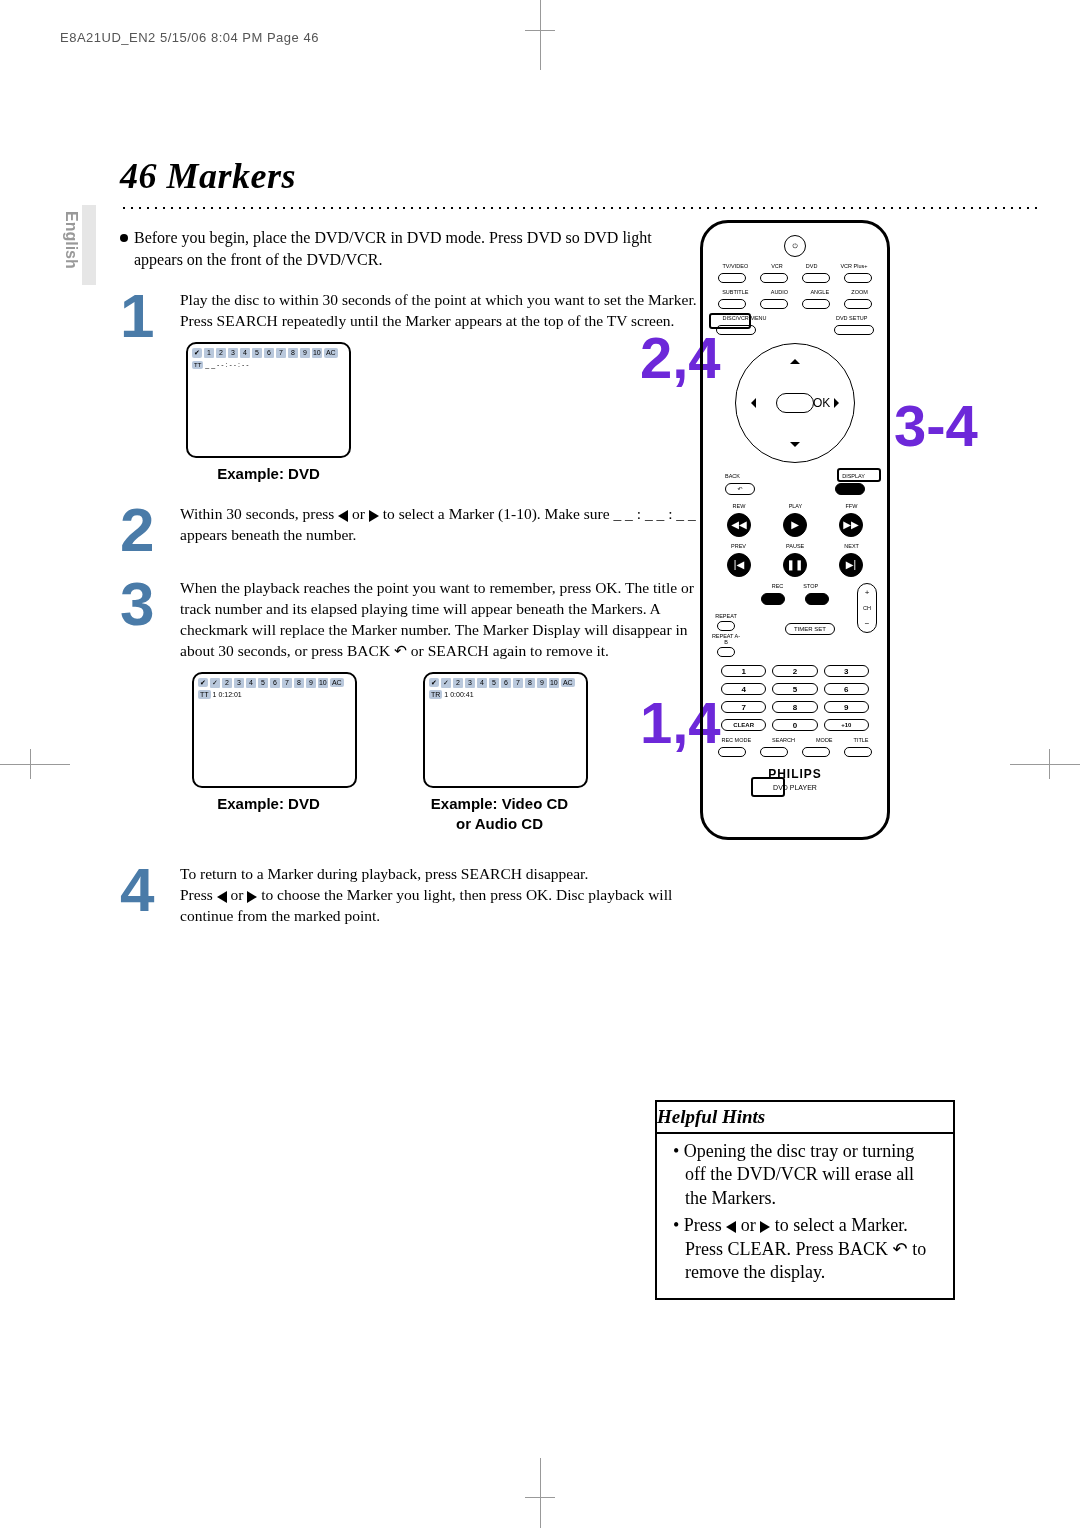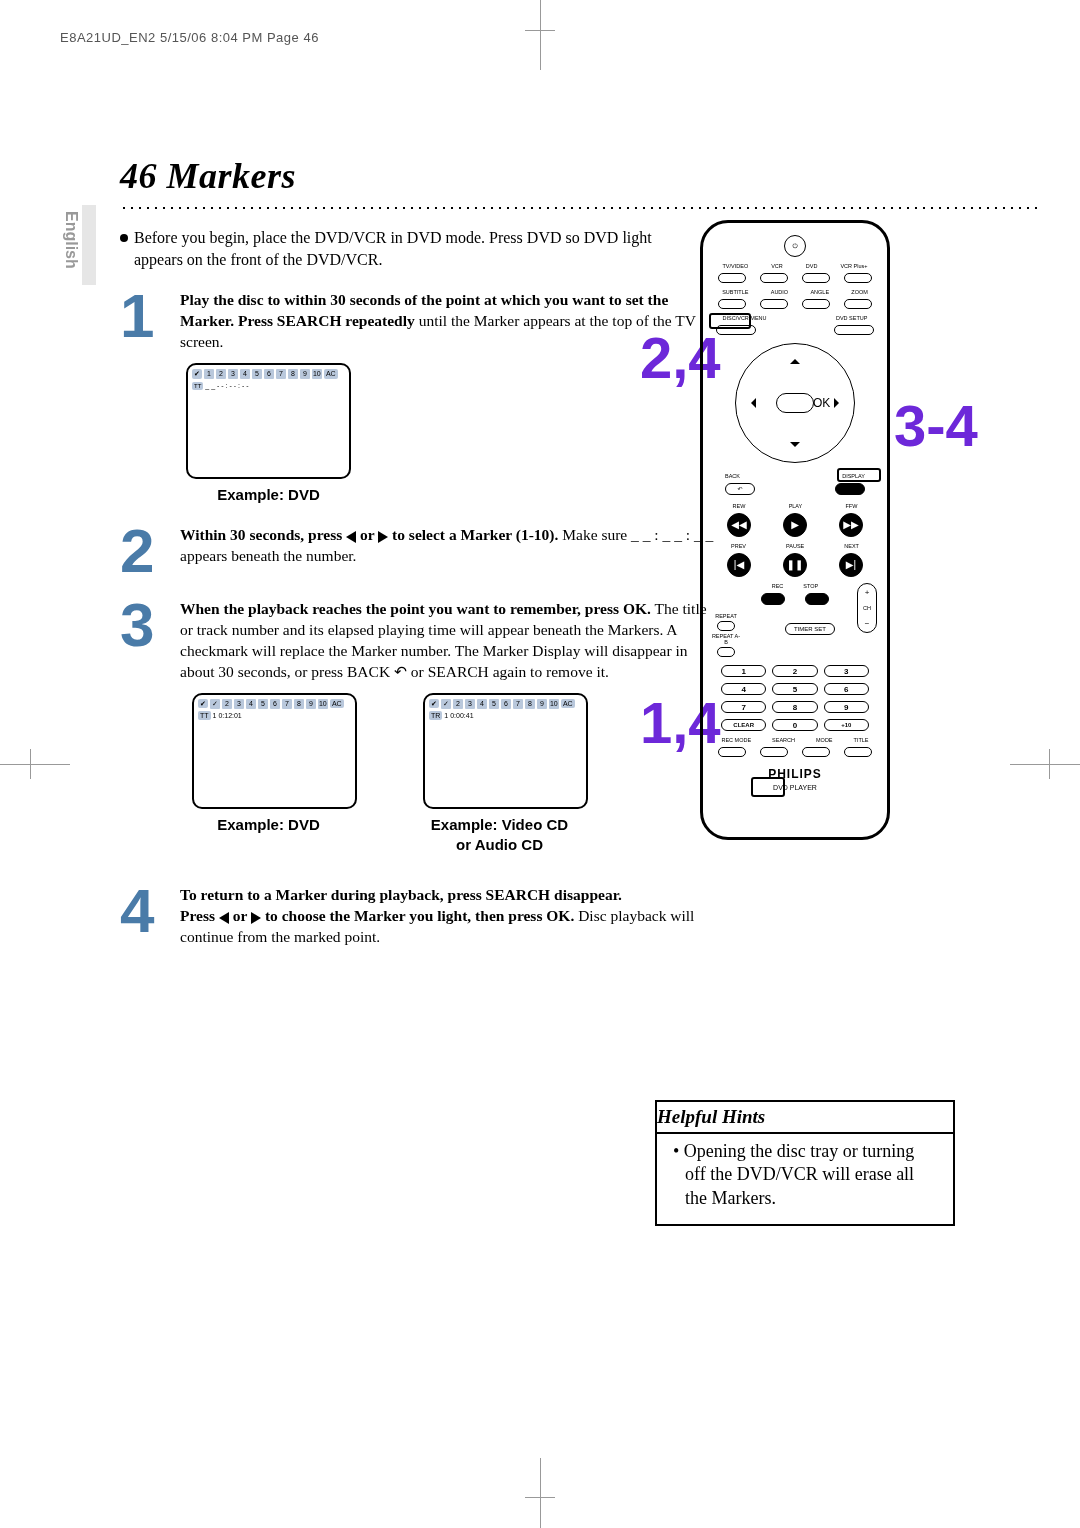--- a/index.html
+++ b/index.html
@@ -18,21 +18,21 @@
   .lang-tab { position: absolute; left: 60px; top: 205px; writing-mode: vertical-rl; font-family: Arial, sans-serif; font-weight: bold; font-size: 16px; color: #999; border-right: 14px solid #e6e6e6; padding: 6px 2px; height: 80px; display:flex; align-items:center; }
   .title-row { margin-top: 110px; margin-left: 60px; }
   .title { font-style: italic; font-family: Georgia, serif; font-size: 36px; font-weight: bold; letter-spacing: 0.5px; }
   .dot-border { margin-top: 8px; margin-left: 60px; height: 6px; background-image: radial-gradient(circle, #000 1.5px, transparent 1.5px); background-size: 8px 6px; width: 920px; }
   .intro { margin-top: 16px; margin-left: 60px; width: 560px; font-size: 16px; line-height: 1.35; }
   .intro-bullet { display:flex; gap:6px; margin-top:4px; }
   .intro-bullet .dot { width:8px; height:8px; background:#000; border-radius:50%; margin-top:7px; flex-shrink:0; }
   .step { display:flex; margin-left: 60px; margin-top: 18px; width: 600px; position:relative; }
   .stepnum { font-family: Arial, sans-serif; font-weight: bold; font-size: 62px; color: #4a7ba8; width: 60px; flex-shrink:0; line-height: 0.9; }
   .stepbody { font-size: 15.5px; line-height: 1.35; padding-top: 2px; }
-  .stepbody b { font-weight: bold; }
+  .stepbody b { font-weight: normal; }
   .triangle-l { display:inline-block; width:0; height:0; border-top:6px solid transparent; border-bottom:6px solid transparent; border-right:10px solid #000; vertical-align:middle; }
   .triangle-r { display:inline-block; width:0; height:0; border-top:6px solid transparent; border-bottom:6px solid transparent; border-left:10px solid #000; vertical-align:middle; }
   .osd-box { margin-top:10px; margin-left:6px; width:165px; height:116px; border:2px solid #000; border-radius:10px; padding:4px; font-family: Arial, sans-serif; font-size:8px; display:flex; flex-direction:column; gap:2px; }
   .osd-row { display:flex; gap:2px; align-items:center; }
   .osd-chip { background:#b9c8dc; border-radius:2px; padding:0 2px; font-size:7px; }
   .osd-cell { background:#b9c8dc; width:10px; height:10px; font-size:7px; text-align:center; border-radius:1px; }
   .osd-caption { font-family: Arial, sans-serif; font-weight:bold; font-size:15px; margin-top:6px; text-align:center; }
   .osd-pair { display:flex; gap:60px; margin-left:66px; }
   .bignum { position:absolute; font-family: Arial, sans-serif; font-weight:bold; color:#6d28d9; font-size:58px; line-height:0.9; }
   .bignum.n24 { top: 332px; left: 640px; }
@@ -320,16 +320,17 @@
 
     <div class="highlight-box" style="top:90px; left:6px; width:42px; height:16px;"></div>
     <div class="highlight-box" style="top:245px; right:6px; width:44px; height:14px;"></div>
     <div class="highlight-box" style="bottom:40px; left:48px; width:34px; height:20px;"></div>
   </div>
 
   <div class="hints">
     <div class="hints-title">Helpful Hints</div>
     <div class="hints-body">
       <li>Opening the disc tray or turning off the DVD/VCR will erase all the Markers.</li>
+      <li><span>Press </span><span class="triangle-l"></span><span> or </span><span class="triangle-r"></span><span> to select a Marker. Press CLEAR. Press BACK </span><span>↶</span><span> to remove the display.</span></li>
     </div>
   </div>
 
 </div>
 
 </body></html>

